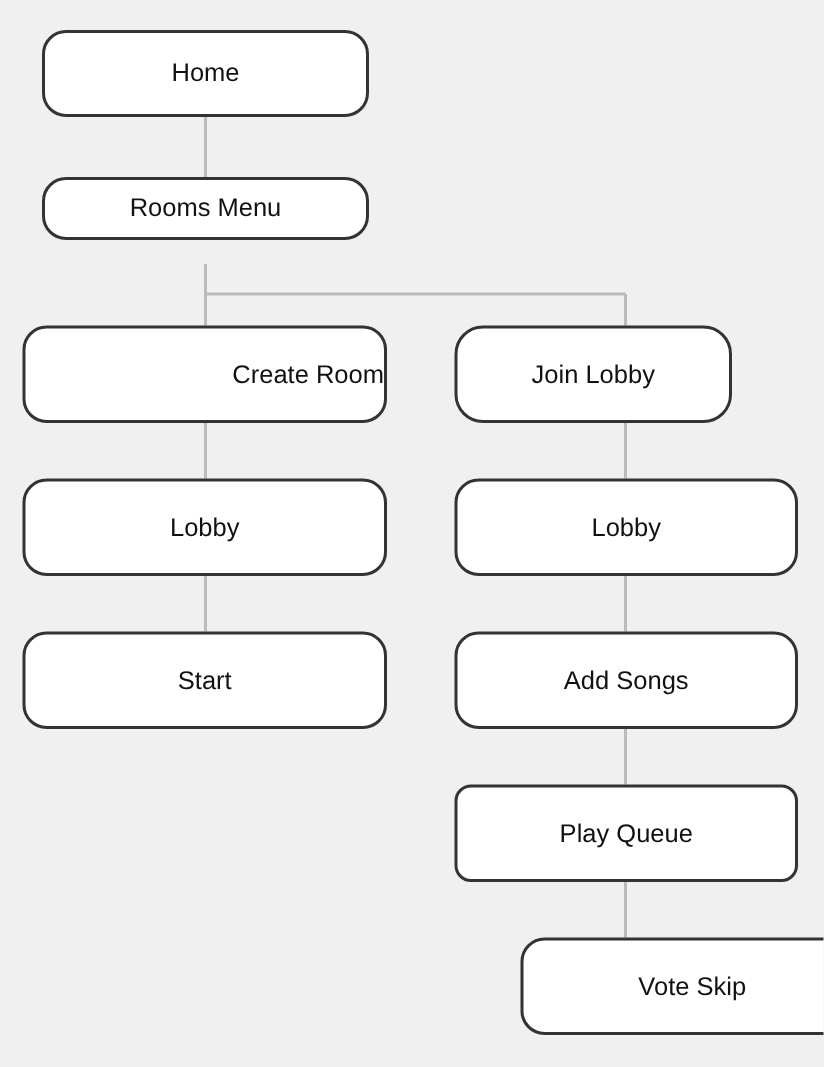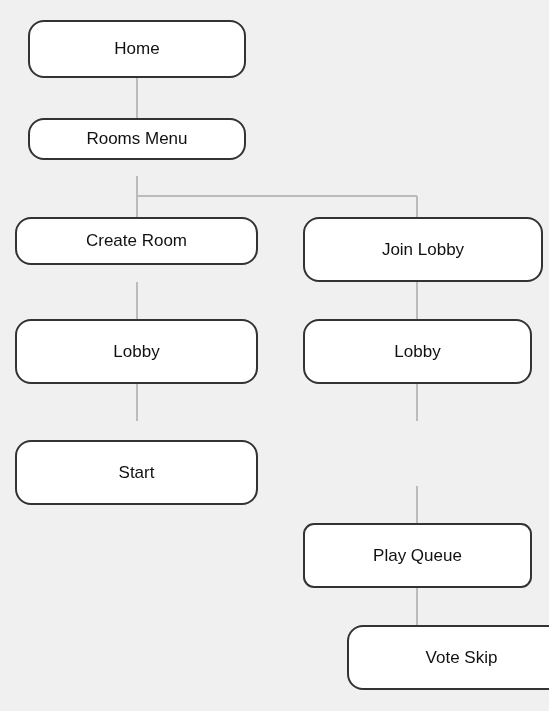--- a/index.html
+++ b/index.html
@@ -69,40 +69,43 @@
   </svg>
 
   <div class="node" style="left:28px; top:20px; width:218px; height:58px;">
     <span>Home</span>
   </div>
 
   <div class="node" style="left:28px; top:118px; width:218px; height:42px;">
     <span>Rooms Menu</span>
   </div>
 
-  <div class="node" style="left:15px; top:217px; width:243px; height:48px;">
+  <div class="node" style="left:15px; top:217px; width:243px; height:65px;justify-content:flex-end;">
     <span>Create Room</span>
   </div>
 
-  <div class="node" style="left:303px; top:217px; width:240px; height:65px;">
+  <div class="node" style="left:303px; top:217px; width:185px; height:65px;border-radius:19px;">
     <span>Join Lobby</span>
   </div>
 
   <div class="node" style="left:15px; top:319px; width:243px; height:65px;">
     <span>Lobby</span>
   </div>
 
   <div class="node" style="left:303px; top:319px; width:229px; height:65px;">
     <span>Lobby</span>
   </div>
 
-  <div class="node" style="left:15px; top:421px; width:243px; height:65px;margin-top:19px;">
+  <div class="node" style="left:15px; top:421px; width:243px; height:65px;">
     <span>Start</span>
   </div>
 
+  <div class="node" style="left:303px; top:421px; width:229px; height:65px;">
+    <span>Add Songs</span>
+  </div>
 
   <div class="node" style="left:303px; top:523px; width:229px; height:65px;border-radius:11px;">
     <span>Play Queue</span>
   </div>
 
   <div class="node" style="left:303px; top:625px; width:229px; height:65px;margin-left:44px;">
     <span>Vote Skip</span>
   </div>
 
 </div>

